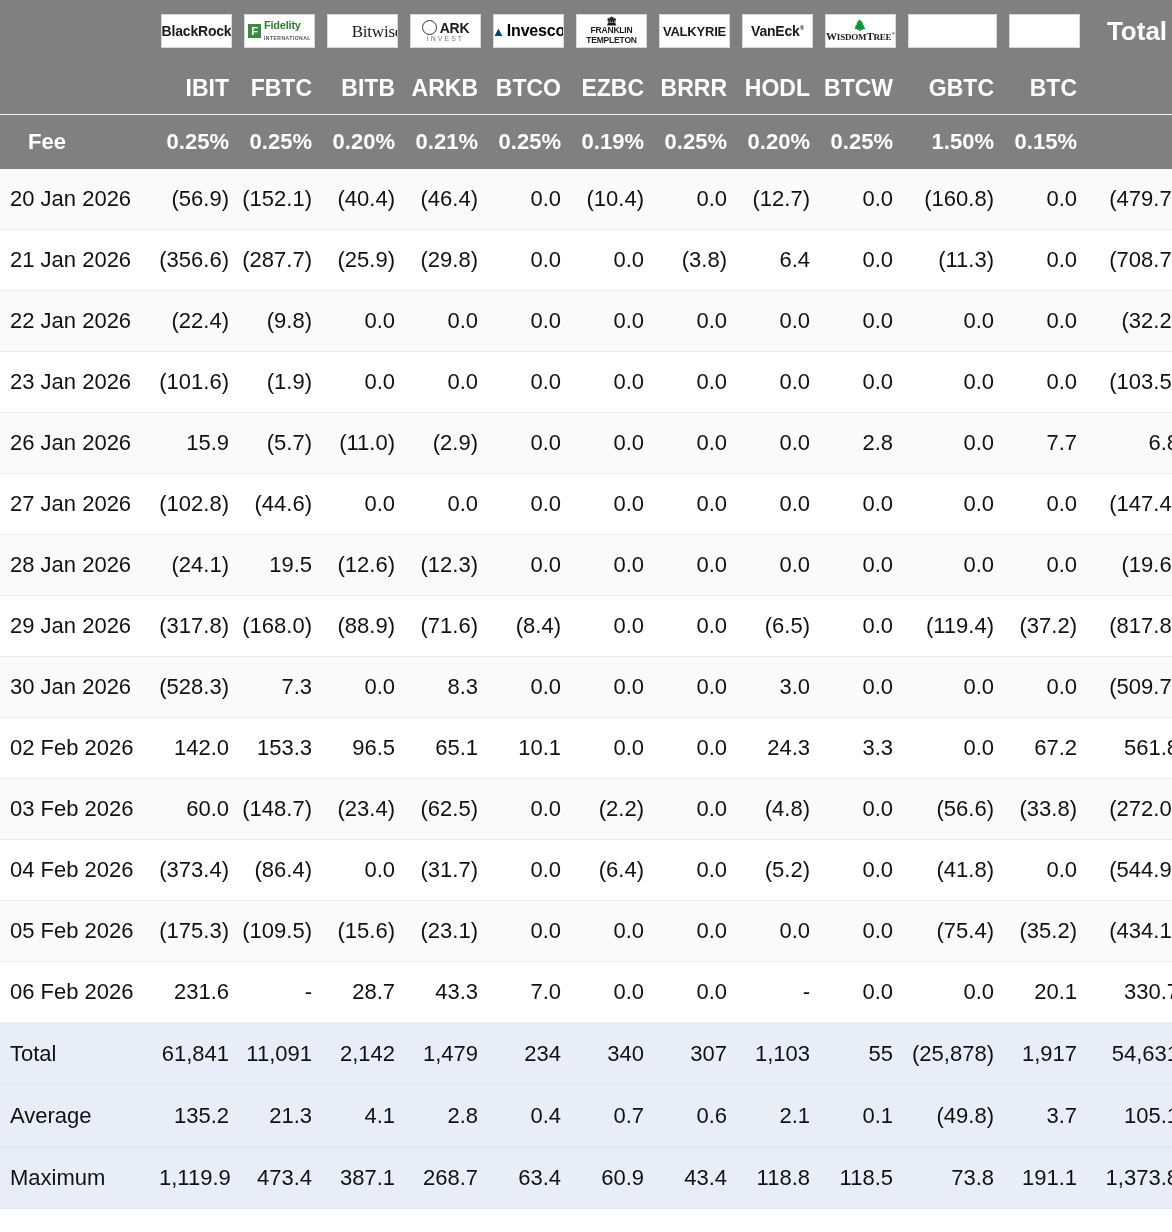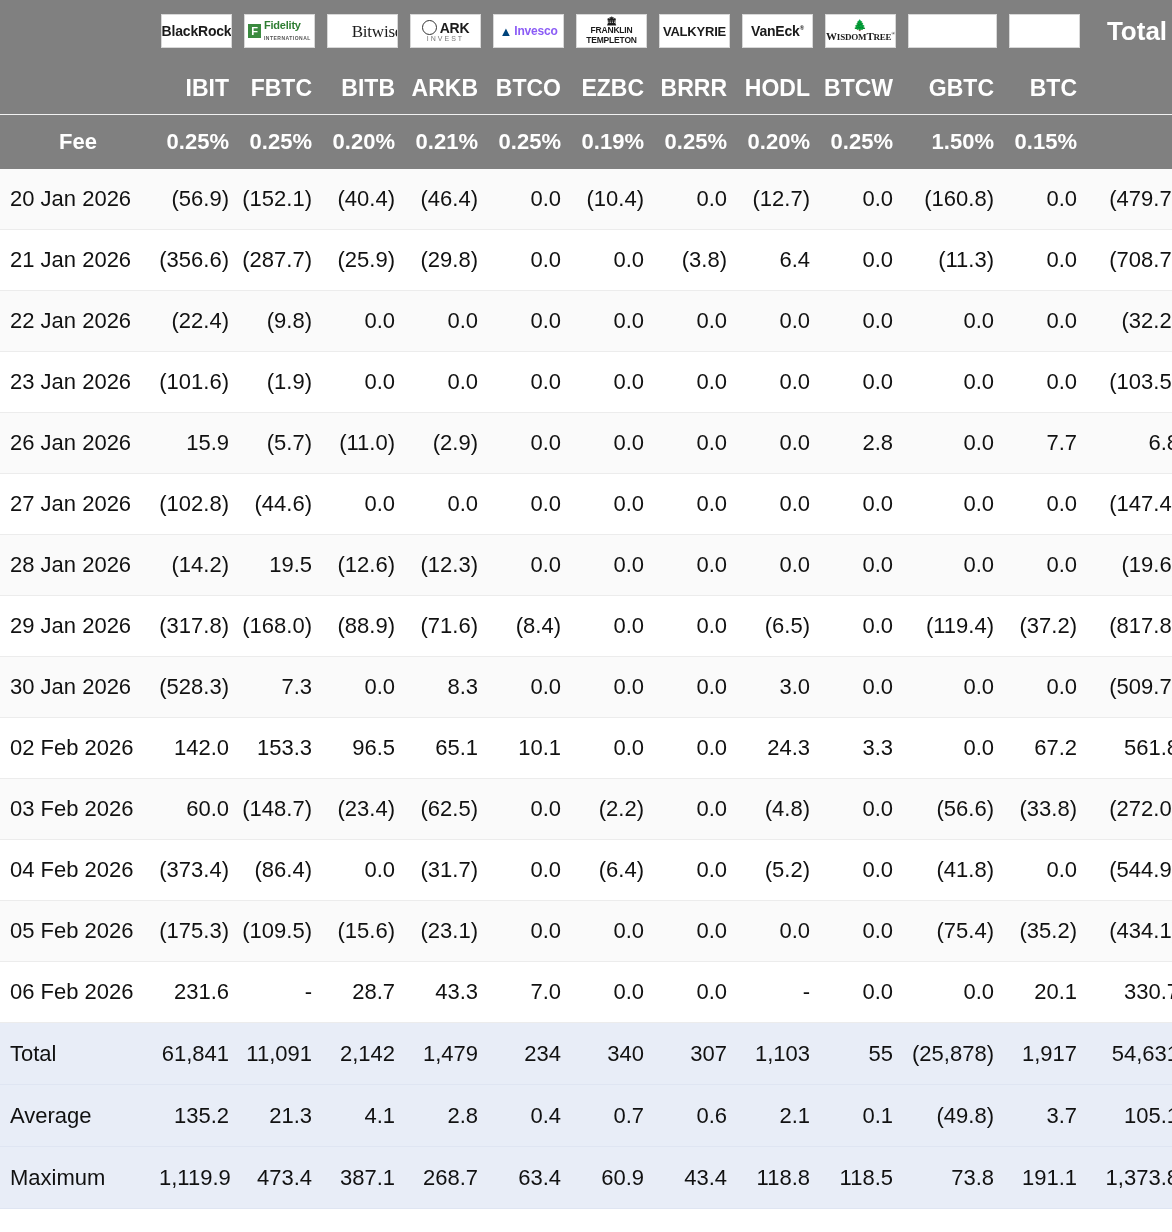--- a/index.html
+++ b/index.html
@@ -53,21 +53,21 @@
     font-weight: bold;
     letter-spacing: -0.2px;
     white-space: nowrap;
     line-height: 1;
   }
   .lg-blackrock { font-size: 14px; }
   .lg-fidelity  { font-size: 11px; color:#2e7d32; text-align:left; }
   .lg-bitwise   { font-size: 17px; font-family:"Liberation Serif", serif; font-weight:normal;margin-left:34px; }
   .lg-ark       { font-size: 14px; }
   .lg-ark small { display:block; font-size:7px; letter-spacing:2px; font-weight:normal; color:#777; }
-  .lg-invesco   { font-size: 12px; color:#8b5cf6; }
+  .lg-invesco   { font-size: 16px; color:#000000; }
   .lg-franklin  { font-size: 8.5px; line-height:1.1; }
   .lg-valkyrie  { font-size: 13px; }
   .lg-vaneck    { font-size: 14px; }
   .lg-wisdom    { font-size: 11px; font-family:"Liberation Serif", serif; }
   .lg-grayscale { font-size: 11px; color:#555; letter-spacing:0.5px; font-weight:normal;margin-top:42px; }
   .logo-mark {
     display:inline-block;
     margin-right:3px;
   }
   .total-head {
@@ -89,22 +89,22 @@
   tr.fee-row td {
     height: 54px;
     font-size: 22px;
     font-weight: bold;
     text-align: right;
     padding: 0 9px 0 4px;
     vertical-align: middle;
     border-top: 1px solid #f2f2f2;
   }
   tr.fee-row td.fee-label {
-    text-align: center;
-    padding-left: 10px;
+    text-align: left;
+    padding-left: 28px;
   }
   .vline { border-left: 1px solid #f4f4f4; }
 
   
   tbody tr.data-row td {
     height: 60px;
     font-size: 22px;
     text-align: right;
     padding: 0 9px 0 4px;
     color: #111111;
@@ -340,21 +340,21 @@
           <td class="">0.0</td>
           <td class="">0.0</td>
           <td class="">0.0</td>
           <td class="">0.0</td>
           <td class="">0.0</td>
           <td class="">0.0</td>
           <td class="neg">(147.4)</td>
         </tr>
         <tr class="data-row alt">
           <td class="date-cell">28 Jan 2026</td>
-          <td class="neg">(14.2)</td>
+          <td class="neg">(24.1)</td>
           <td class="">19.5</td>
           <td class="neg">(12.6)</td>
           <td class="neg">(12.3)</td>
           <td class="">0.0</td>
           <td class="">0.0</td>
           <td class="">0.0</td>
           <td class="">0.0</td>
           <td class="">0.0</td>
           <td class="">0.0</td>
           <td class="">0.0</td>

